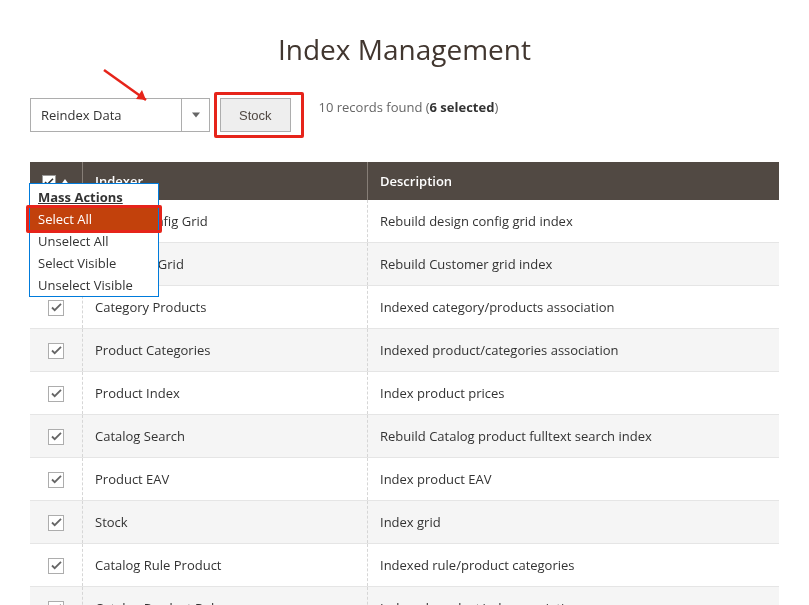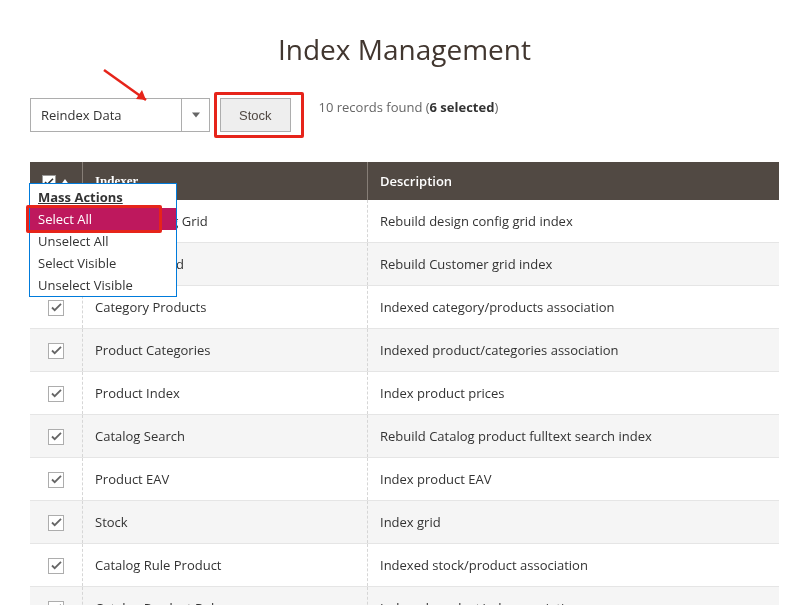--- a/index.html
+++ b/index.html
@@ -116,37 +116,37 @@
       cursor: pointer;
     }
     .cb svg { width: 11px; height: 9px; }
     
     .mass-actions {
       position: absolute;
       left: 29px;
       top: 183px;
       background: #fff;
       border: 1px solid #007bdb;
-      width: 148px;
+      width: 130px;
       z-index: 10;
       font-size: 13px;
     }
     .mass-actions .ma-title {
       font-weight: 700;
       padding: 4px 8px 2px 8px;
       color: #333;
       text-decoration: underline;
     }
     .mass-actions .ma-item {
       padding: 2px 8px;
       cursor: pointer;
       color: #333;
     }
     .mass-actions .ma-item.selected {
-      background: #be185d;
+      background: #c2410c;
       color: #fff;
     }
     .select-all-hl {
       position: absolute;
       border: 3px solid #e6241a;
       border-radius: 2px;
       pointer-events: none;
       z-index: 11;
     }
   </style>
@@ -183,21 +183,21 @@
       <th class="check-col">
         <span class="hdr-check">
           <span class="box">
             <svg viewBox="0 0 12 10">
                 <path d="M1 5 L4 8 L11 1" stroke="#333" stroke-width="2" fill="none"></path>
               </svg>
           </span>
           <span class="tri"></span>
         </span>
       </th>
-      <th style="width:285px;font-family:Liberation Serif, serif;">Indexer</th>
+      <th style="width:285px;">Indexer</th>
       <th>Description</th>
     </tr>
   </thead>
   <tbody id="grid-body">
       <tr>
         <td class="check-cell"><span class="cb">
             <svg viewBox="0 0 12 10">
               <path d="M1 5 L4 8 L11 1" stroke="#666" stroke-width="2" fill="none"></path>
             </svg>
           </span></td>
@@ -267,21 +267,21 @@
         <td class="indexer-cell">Stock</td>
         <td>Index grid</td>
       </tr>
       <tr>
         <td class="check-cell"><span class="cb">
             <svg viewBox="0 0 12 10">
               <path d="M1 5 L4 8 L11 1" stroke="#666" stroke-width="2" fill="none"></path>
             </svg>
           </span></td>
         <td class="indexer-cell">Catalog Rule Product</td>
-        <td>Indexed stock/product association</td>
+        <td>Indexed rule/product categories</td>
       </tr>
       <tr>
         <td class="check-cell"><span class="cb">
             <svg viewBox="0 0 12 10">
               <path d="M1 5 L4 8 L11 1" stroke="#666" stroke-width="2" fill="none"></path>
             </svg>
           </span></td>
         <td class="indexer-cell">Catalog Product Rule</td>
         <td>Indexed product/rule association</td>
       </tr>

